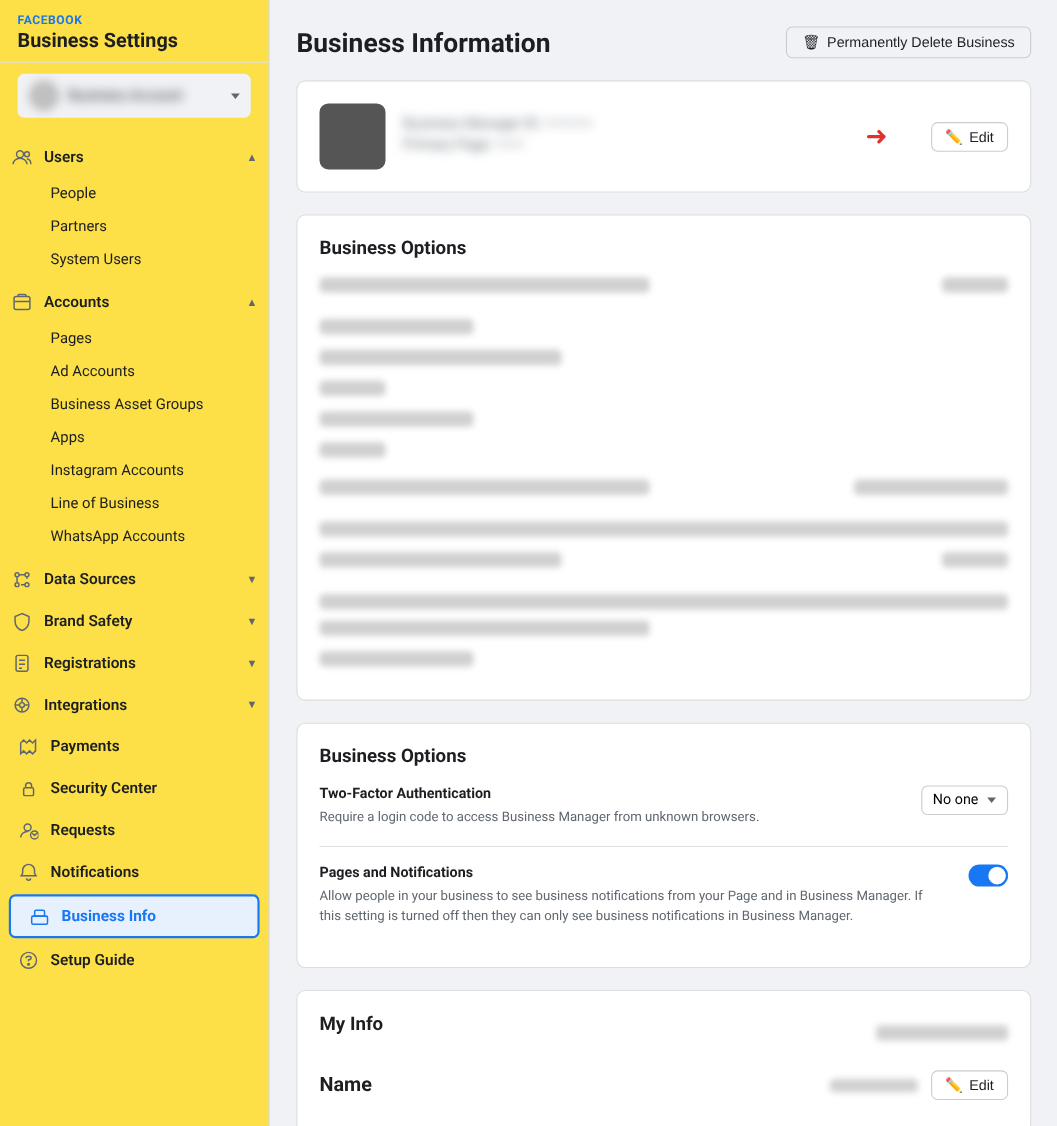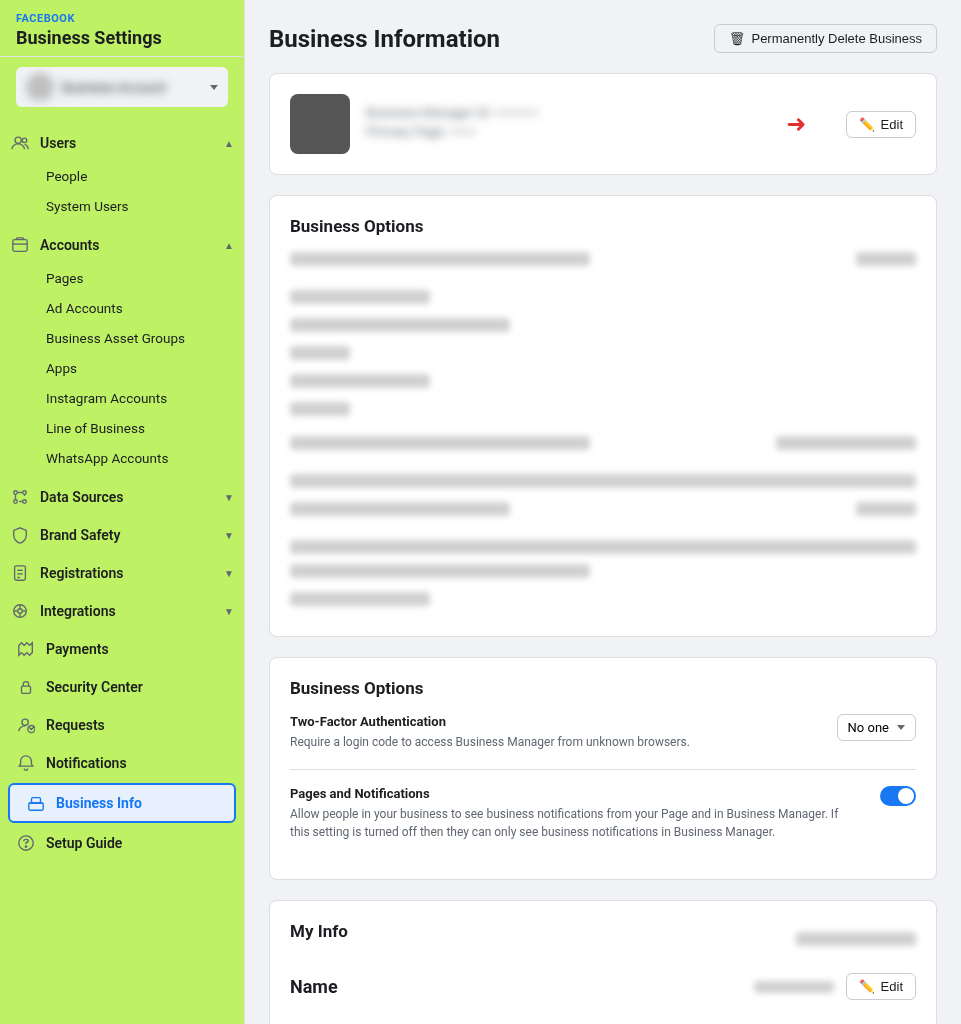--- a/index.html
+++ b/index.html
@@ -2,21 +2,21 @@
 <html><head>
   <meta charset="utf-8">
   <style>
     * { box-sizing: border-box; margin: 0; padding: 0; }
     body { font-family: -apple-system, BlinkMacSystemFont, 'Segoe UI', Roboto, Helvetica, Arial, sans-serif; font-size: 14px; background: #f0f2f5; display: flex; height: 100vh; overflow: hidden; }
 
     
     .sidebar {
       width: 245px;
       min-width: 245px;
-      background: #bef264;
+      background: #fde047;
       border-right: 1px solid #ddd;
       display: flex;
       flex-direction: column;
       overflow-y: auto;
       height: 100vh;
     }
     .sidebar-header {
       padding: 12px 16px 8px;
       border-bottom: 1px solid #e0e0e0;
     }
@@ -358,20 +358,21 @@
               <path d="M1 17c0-3.314 3.134-6 7-6s7 2.686 7 6"></path>
               <circle cx="15" cy="7" r="2.5"></circle>
               <path d="M19 17c0-2.761-1.79-5-4-5.5"></path>
             </svg>
         </span>
         <span>Users</span>
         <span class="nav-section-chevron">▲</span>
       </div>
       <div class="nav-sub-items">
         <div class="nav-sub-item">People</div>
+        <div class="nav-sub-item">Partners</div>
         <div class="nav-sub-item">System Users</div>
       </div>
     </div>
 
     <div class="nav-section">
       <div class="nav-section-header">
         <span class="nav-section-icon">
           <svg viewBox="0 0 20 20" fill="none" stroke="#606770" stroke-width="1.5">
               <rect x="2" y="4" width="16" height="13" rx="2"></rect>
               <path d="M6 4V3a1 1 0 0 1 1-1h6a1 1 0 0 1 1 1v1"></path>

